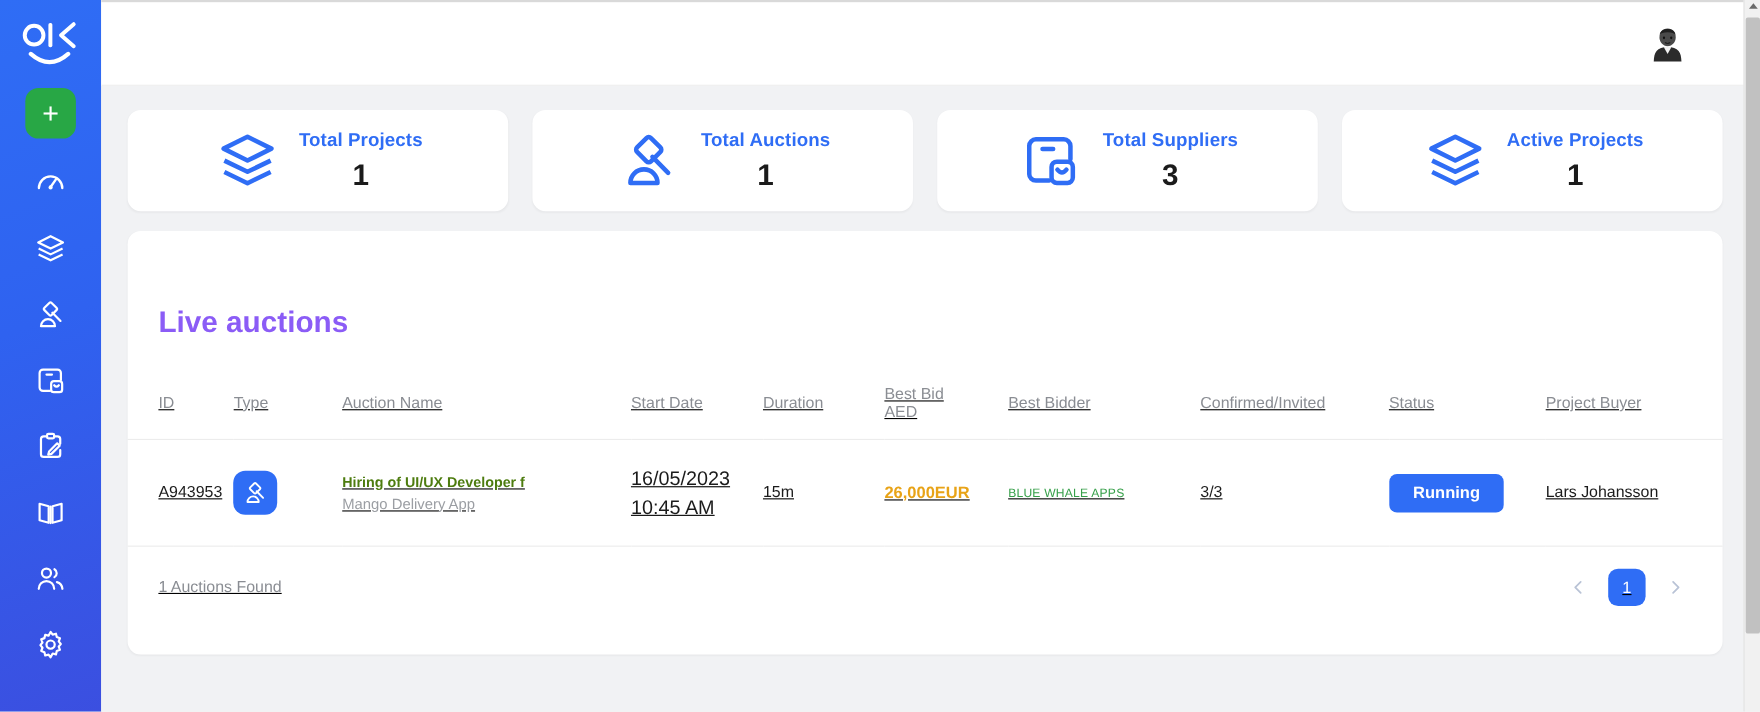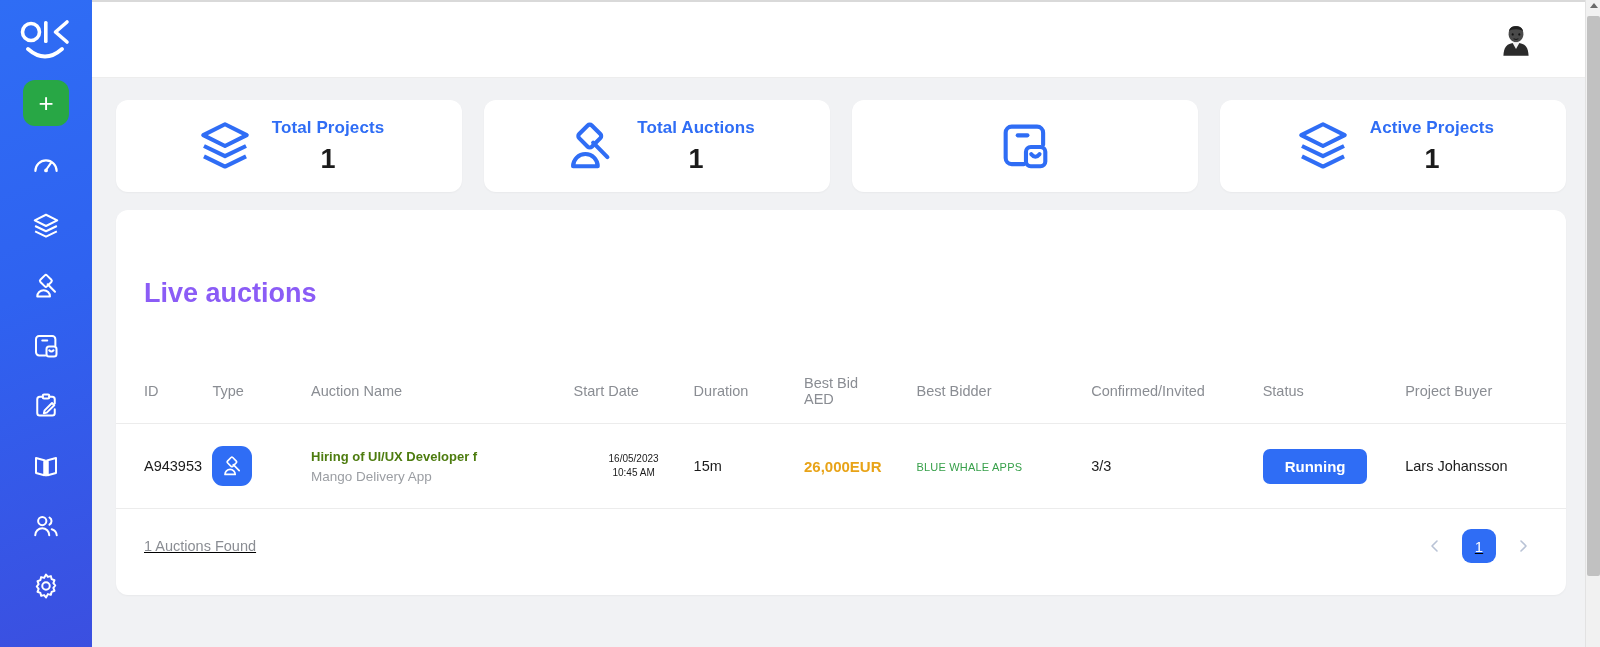--- a/index.html
+++ b/index.html
@@ -64,21 +64,21 @@
   
   .panel {
     margin-top: 18px; background: #fff; border-radius: 12px;
     padding: 0 0 0 0; min-height: 385px;
     box-shadow: 0 1px 2px rgba(0,0,0,0.04);
   }
   .panel-title {
     font-size: 27px; font-weight: 700; color: #8b5cf6;
     padding: 68px 0 0 28px;
   }
-  table.auctions { width: 100%; border-collapse: collapse; margin-top: 66px; table-layout: fixed; }
+  table.auctions { width: 100%; border-collapse: collapse; margin-top: 42px; table-layout: fixed; text-decoration: underline; }
   table.auctions thead th {
     font-size: 14.5px; color: #8a8d93; font-weight: 400; text-align: left;
     padding: 0 0 16px 0; vertical-align: middle;
   }
   table.auctions thead tr { border-bottom: 1px solid #ececec; }
   table.auctions tbody td {
     padding: 22px 0; vertical-align: middle; font-size: 14.5px; color: #1b1b1b;
     border-bottom: 1px solid #ececec;
   }
   .c-id    { width: 90px;  padding-left: 28px !important; }
@@ -95,21 +95,21 @@
   .type-badge {
     width: 40px; height: 40px; border-radius: 11px; background: #2f6df5;
     display: flex; align-items: center; justify-content: center; cursor: pointer;
   }
   .name-cell { overflow: hidden; }
   .name-main {
     font-size: 13px; font-weight: 700; color: #4d7c0f;
     white-space: nowrap; overflow: hidden; width: 238px;
   }
   .name-sub { font-size: 13.5px; color: #9b9ea3; margin-top: 5px; white-space: nowrap; }
-  .date-cell { line-height: 1.45; font-size: 10px; text-align: center; }
+  .date-cell { line-height: 1.45; font-size: 18px; }
   .bid-amount { color: #e8a317; font-weight: 700; font-size: 15px; }
   .bidder { color: #37a04a; font-weight: 400; font-size: 11px; letter-spacing: 0.2px; }
   .status-badge {
     display: inline-block; background: #2f6df5; color: #ffffff;
     font-size: 15px; font-weight: 700; padding: 9px 22px; border-radius: 7px;
     cursor: pointer;
   }
   .buyer { font-size: 14.5px; color: #1b1b1b; }
 
   .panel-footer {
@@ -288,20 +288,24 @@
         </div>
 
         <div class="stat-card">
           <div class="stat-icon">
             <svg width="58" height="58" viewBox="0 0 24 24" fill="none" stroke="#2f6df5" stroke-width="1.7" stroke-linecap="round" stroke-linejoin="round">
               <path d="M19.5 11.5 V6.5 A2.5 2.5 0 0 0 17 4 H6.5 A2.5 2.5 0 0 0 4 6.5 V17 A2.5 2.5 0 0 0 6.5 19.5 H11.5"></path>
               <path d="M9 7.6 H13"></path>
               <rect x="12.4" y="12.4" width="8" height="8" rx="2"></rect>
               <path d="M14.6 15.4 q1.7 2.1 3.4 0"></path>
             </svg>
+          </div>
+          <div class="stat-text">
+            <div class="stat-label">Total Suppliers</div>
+            <div class="stat-value">3</div>
           </div>
         </div>
 
         <div class="stat-card">
           <div class="stat-icon">
             <svg width="58" height="58" viewBox="0 0 24 24" fill="none" stroke="#2f6df5" stroke-width="1.7" stroke-linejoin="round">
               <path d="M12 3 L21 7.5 L12 12 L3 7.5 Z"></path>
               <path d="M3.3 12 L12 16.2 L20.7 12"></path>
               <path d="M3.3 16.3 L12 20.5 L20.7 16.3"></path>
             </svg>

